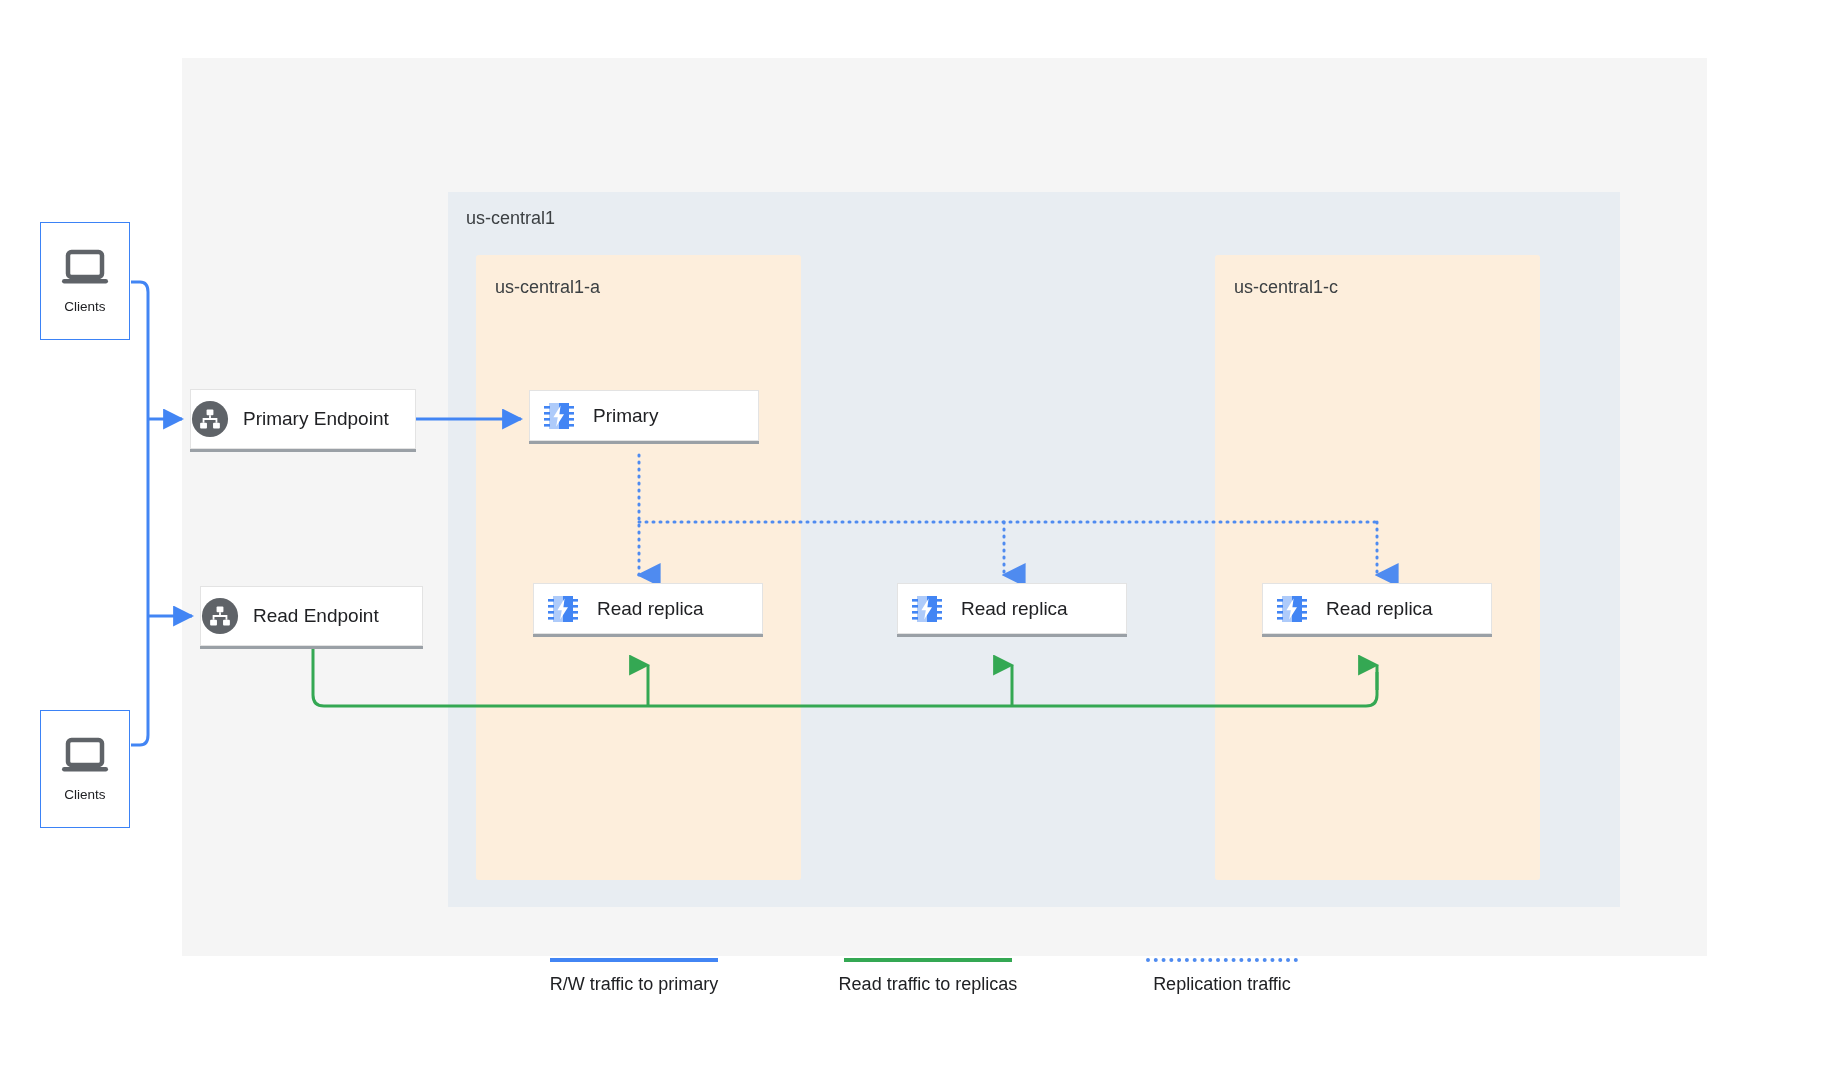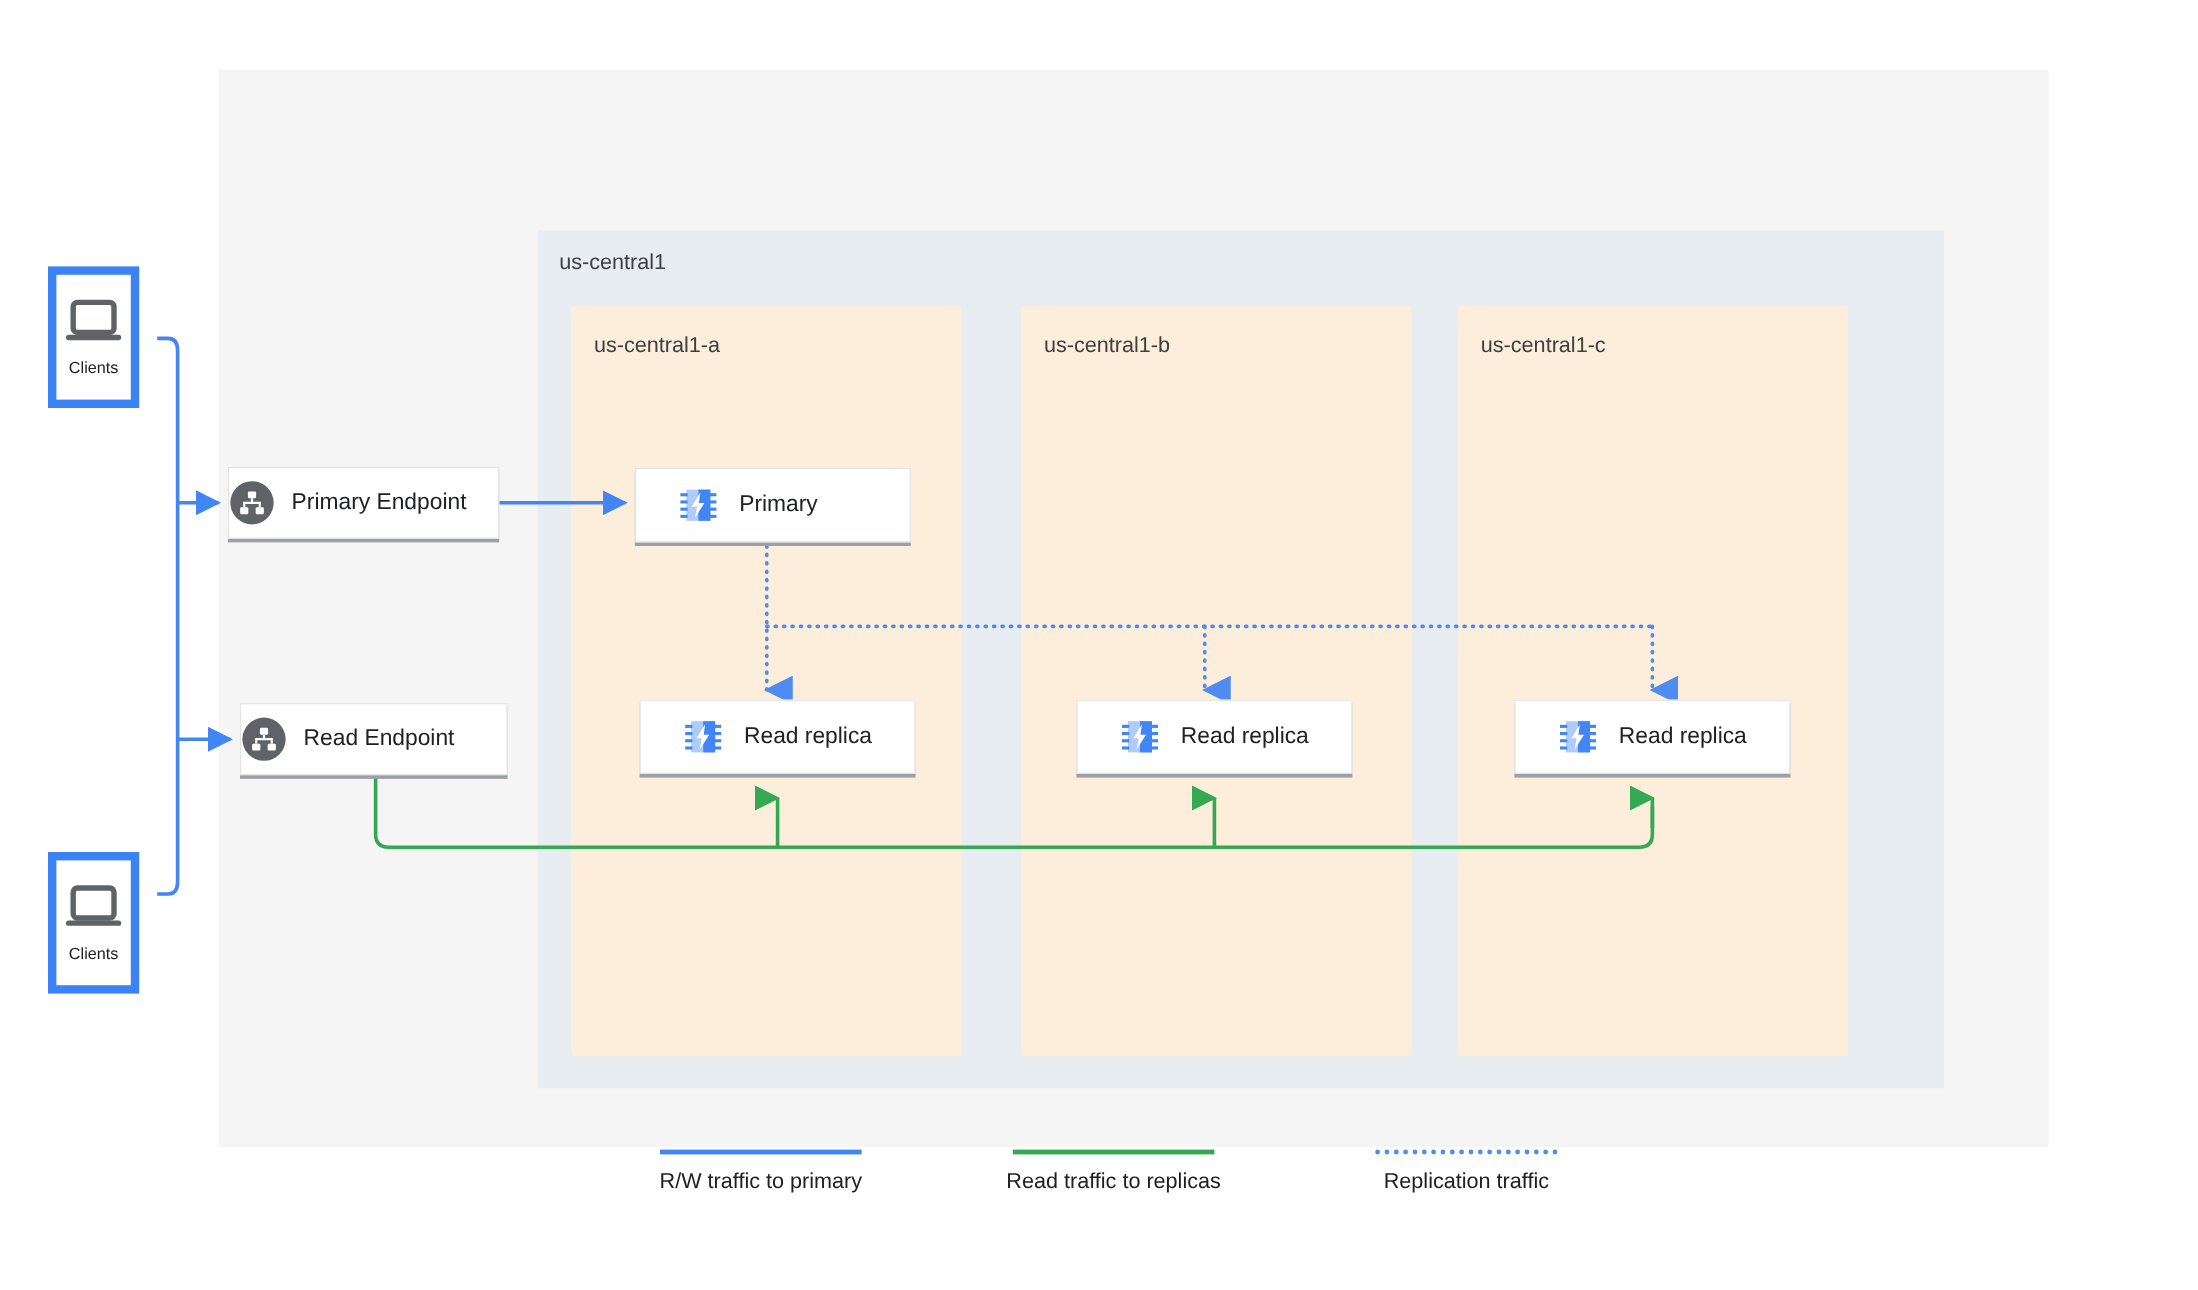--- a/index.html
+++ b/index.html
@@ -135,36 +135,36 @@
     padding-left: 0;
     gap: 14px;
     height: 60px;
   }
   .endpoint .node-icon { width: 38px; height: 38px; }
   #primary-endpoint { left: 190px; top: 389px; width: 226px; }
   #read-endpoint    { left: 200px; top: 586px; width: 223px; }
 
   
   .instance {
-    padding-left: 34px;
+    padding-left: 11px;
     gap: 16px;
-    height: 62px;
+    height: 51px;
   }
   .instance .node-icon { width: 36px; height: 36px; }
   #primary-node  { left: 529px;  top: 390px; width: 230px; }
   #replica-a     { left: 533px;  top: 583px; width: 230px; }
   #replica-b     { left: 897px;  top: 583px; width: 230px; }
   #replica-c     { left: 1262px; top: 583px; width: 230px; }
 
   
   .client {
     position: absolute;
-    width: 76px;
+    width: 90px;
     background: #ffffff;
-    border: 7px solid #3b82f6;
+    border: 1px solid #3b82f6;
     box-sizing: border-box;
     display: flex;
     flex-direction: column;
     align-items: center;
     justify-content: center;
     gap: 10px;
     z-index: 6;
   }
   .client .client-icon { width: 52px; height: 40px; display: block; }
   .client .client-label { font-size: 13.5px; color: #202124; }
@@ -220,23 +220,20 @@
   <div class="gcp-panel"></div>
 
 
 
   <div class="region">
     <div class="region-label">us-central1</div>
   </div>
 
   <div class="zone zone-a">
     <div class="zone-label">us-central1-a</div>
-  </div>
-  <div class="zone zone-b">
-    <div class="zone-label">us-central1-b</div>
   </div>
   <div class="zone zone-c">
     <div class="zone-label">us-central1-c</div>
   </div>
 
   <svg id="wires">
     <defs>
       <marker id="arrow-blue" viewBox="0 0 10 10" refX="9" refY="5" markerWidth="7" markerHeight="7" orient="auto-start-reverse">
         <path d="M 0 0 L 10 5 L 0 10 z" fill="#4285f4"></path>
       </marker>

